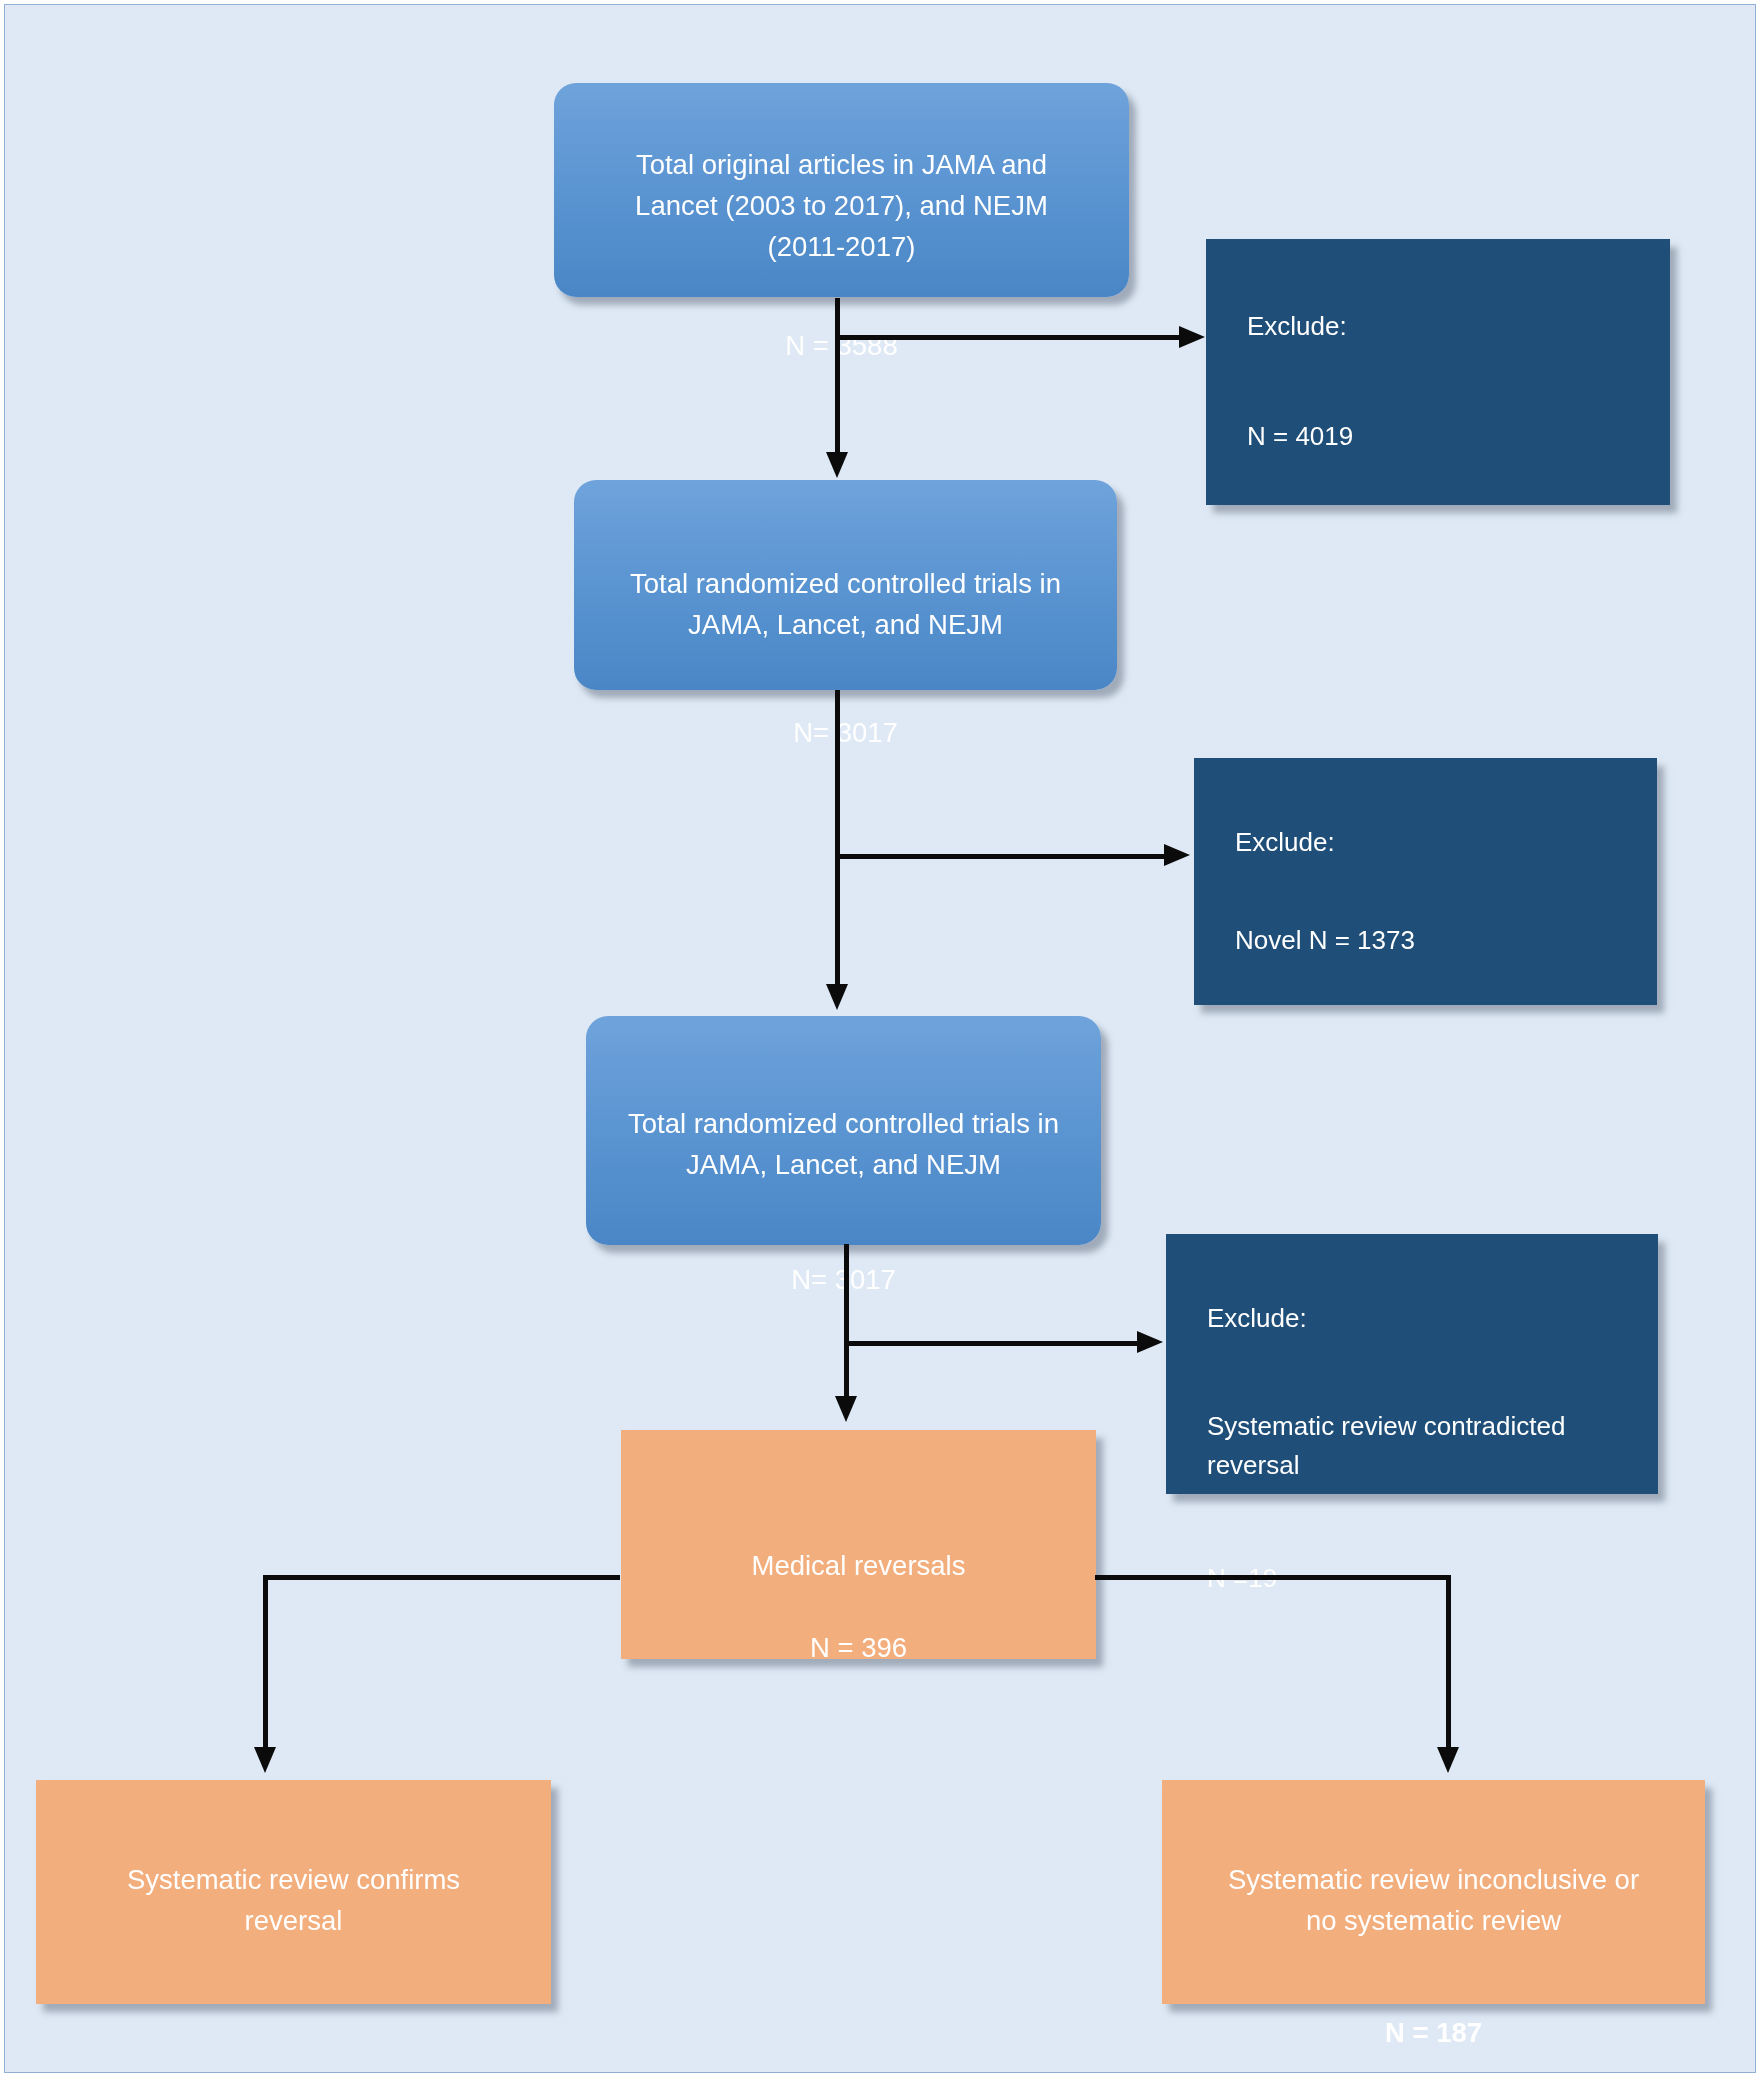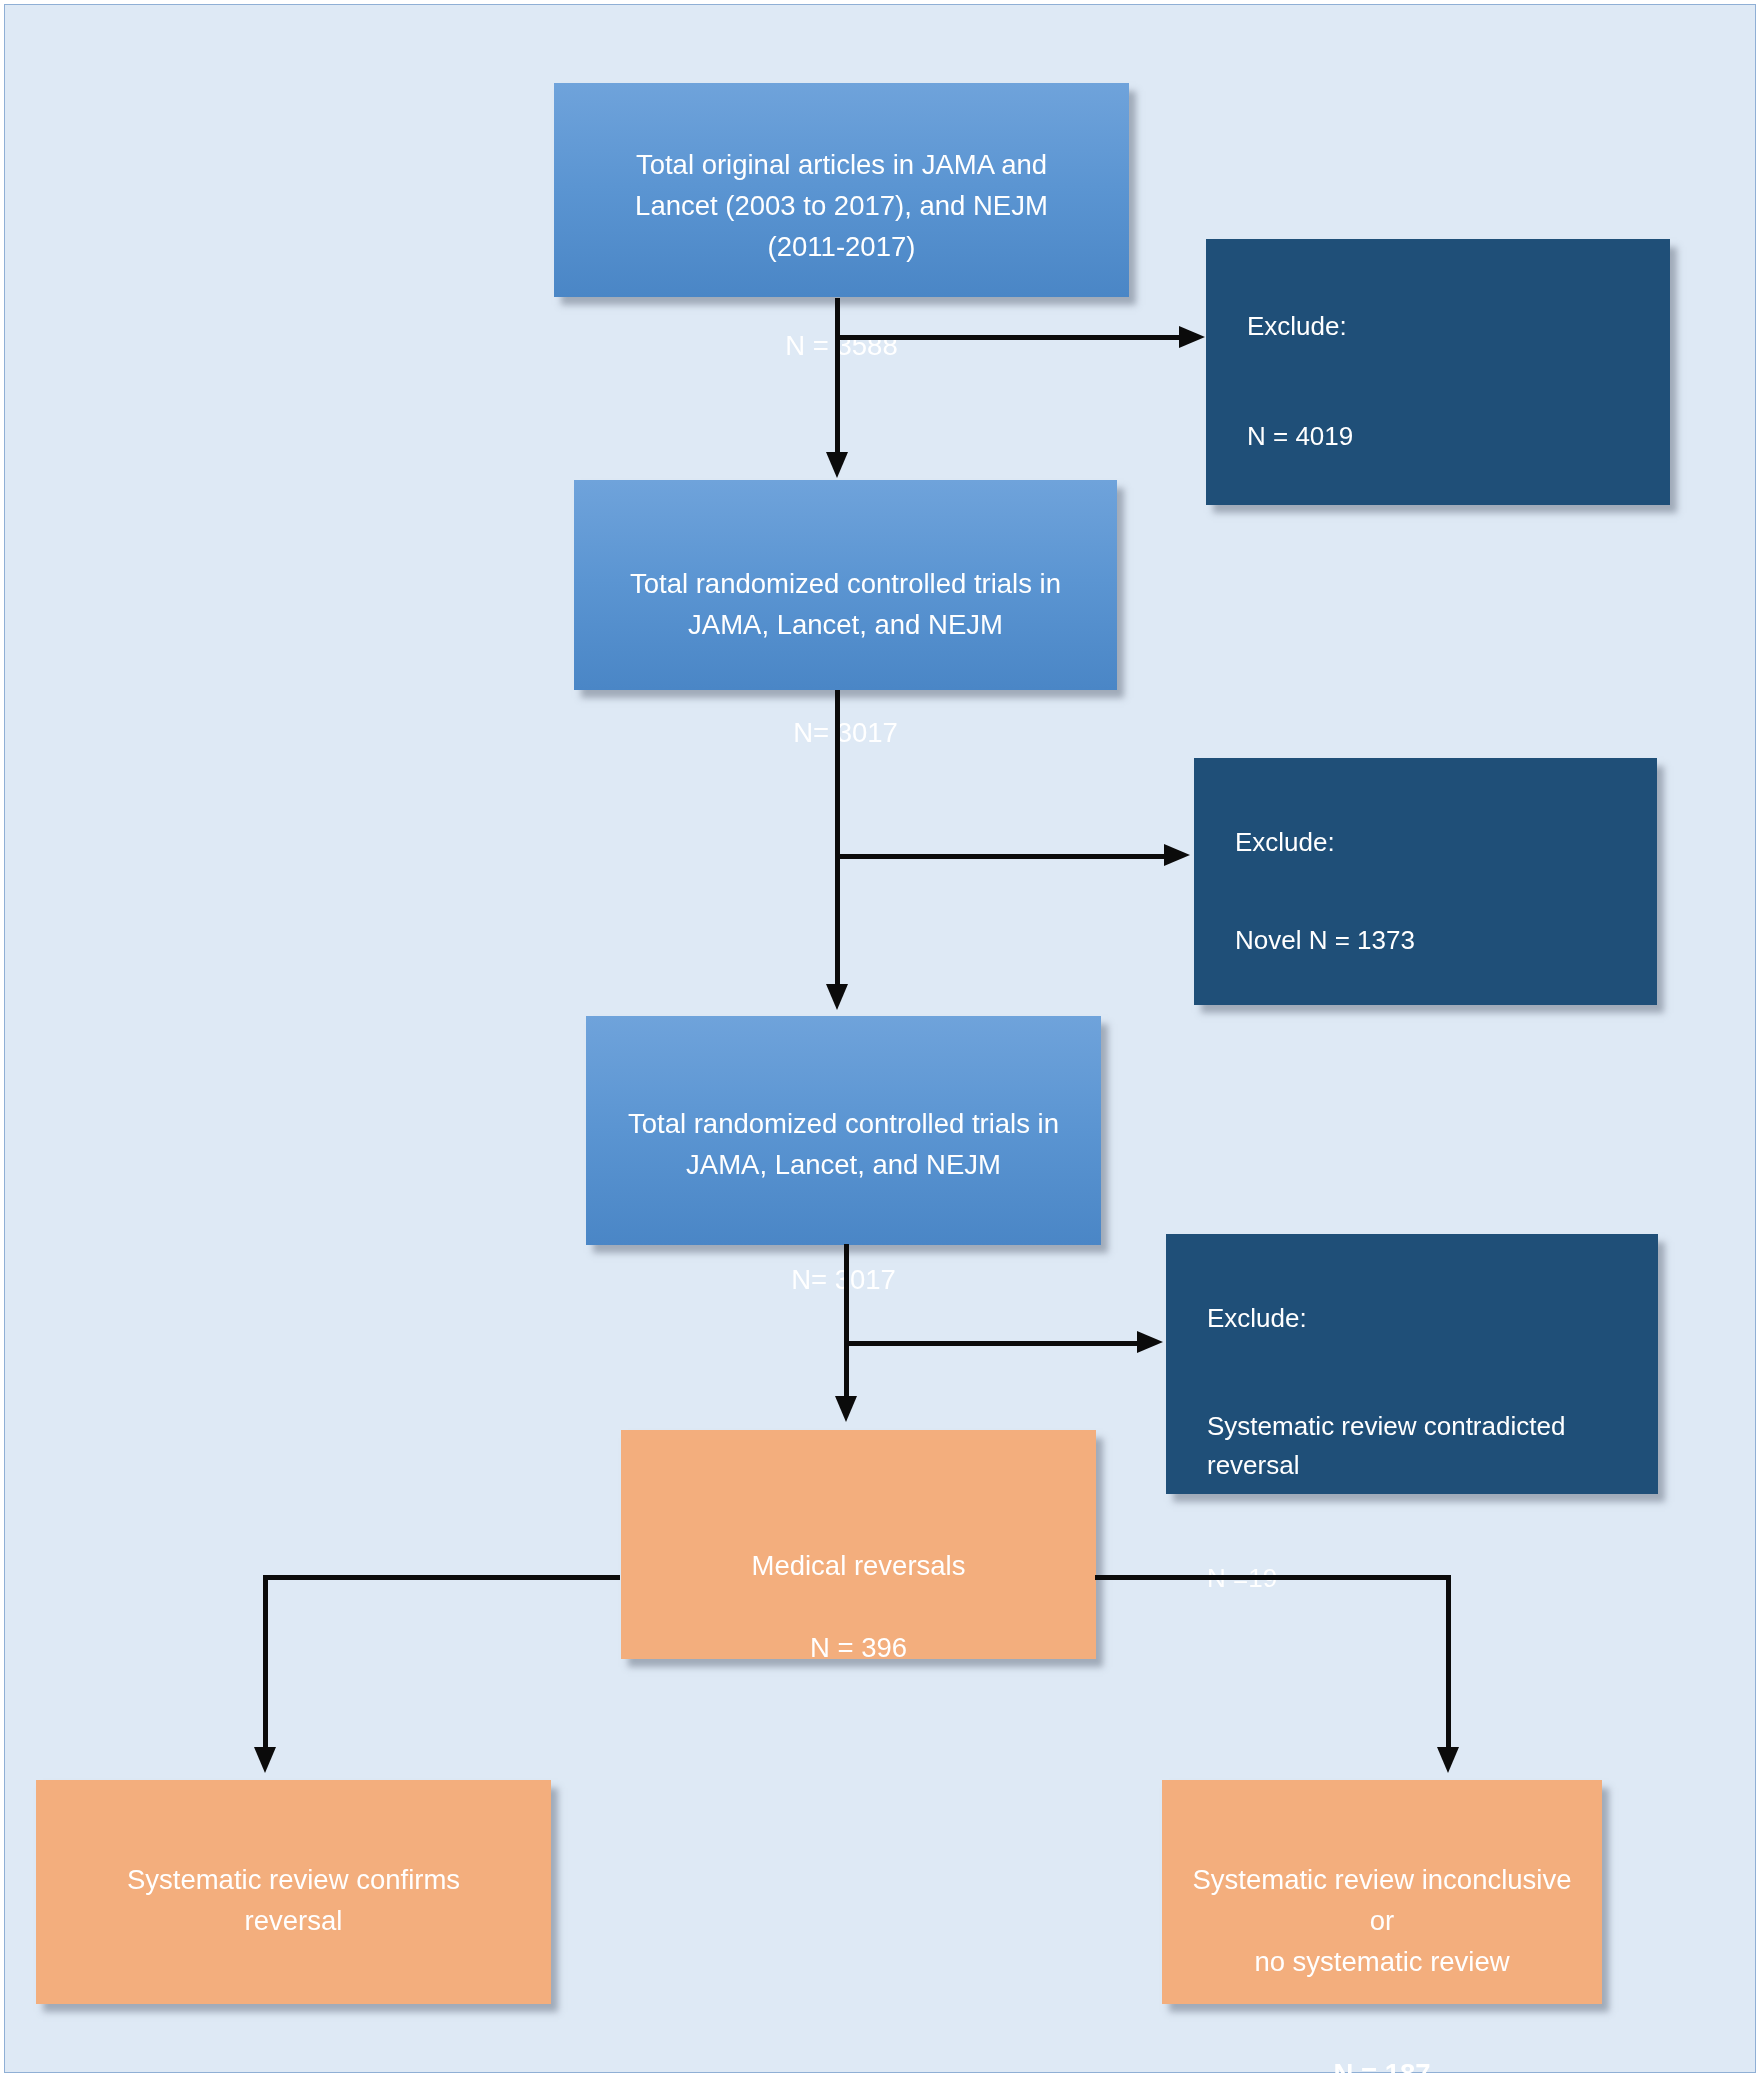--- a/index.html
+++ b/index.html
@@ -15,21 +15,21 @@
     left:4.3px;top:4.3px;right:4.3px;bottom:4.3px;
     border:1.4px solid #8fafd5;
     background:#dee9f5;
   }
   .box{
     position:absolute;
     color:#ffffff;
     box-sizing:border-box;
     box-shadow:6.5px 8px 6.5px rgba(100,110,125,0.5);
   }
-  .blue{background:linear-gradient(180deg,#6fa3db 0%,#5b95d2 48%,#4a86c6 100%);}
+  .blue{background:linear-gradient(180deg,#6fa3db 0%,#5b95d2 48%,#4a86c6 100%);border-radius:22px;}
   .navy{background:#1f4f78;}
   .orange{background:#f3ae7d;}
   .centered{text-align:center;font-size:27.5px;line-height:41px;}
   .lefted{text-align:left;font-size:26px;line-height:39px;}
   .pre{white-space:pre-line;}
   .box p{margin:0;}
   
   #b1{left:554px;top:83px;width:575px;height:214px;padding:20px 22px 0;}
   #b1 .n{margin-top:17.4px;}
   #e1{left:1206px;top:239px;width:464px;height:266px;padding:29px 29px 0 41px;}
@@ -41,21 +41,21 @@
   #e2 .body1{margin-top:20px;}
   #e2 .body2{margin-top:32px;}
   #b3{left:586px;top:1016px;width:515px;height:229px;padding:46px 14.5px 0;}
   #b3 .n{margin-top:33px;}
   #e3{left:1166px;top:1234px;width:492px;height:260px;padding:26px 29px 0 41px;}
   #e3 .body{margin-top:30px;}
   #e3 .n{margin-top:35px;}
   #m{left:621px;top:1430px;width:475px;height:229px;padding:74px 14.5px 0;}
   #bl{left:36px;top:1780px;width:515px;height:224px;padding:38px 22px 12px;}
   #bl .n{margin-top:30px;}
-  #br{left:1162px;top:1780px;width:440px;height:224px;padding:38px 22px 0;}
+  #br{left:1162px;top:1780px;width:543px;height:224px;padding:38px 22px 0;}
   #br .n{margin-top:30px;font-weight:bold;}
   
   .vline,.hline{position:absolute;background:#0b0b0b;}
   .vline{width:5px;}
   .hline{height:5px;}
   .ah-down{
     position:absolute;width:0;height:0;
     border-left:11.6px solid transparent;
     border-right:11.6px solid transparent;
     border-top:26px solid #0b0b0b;

